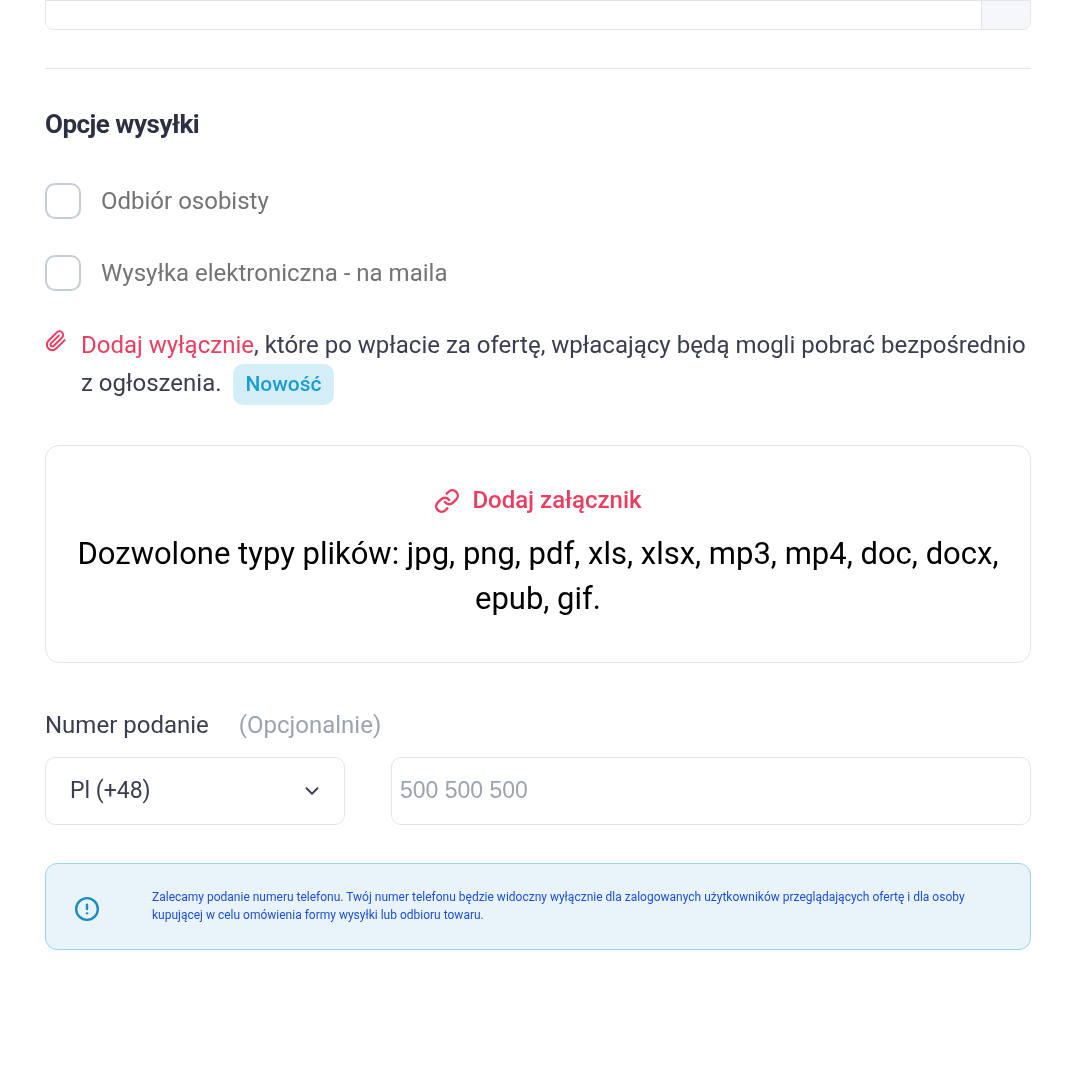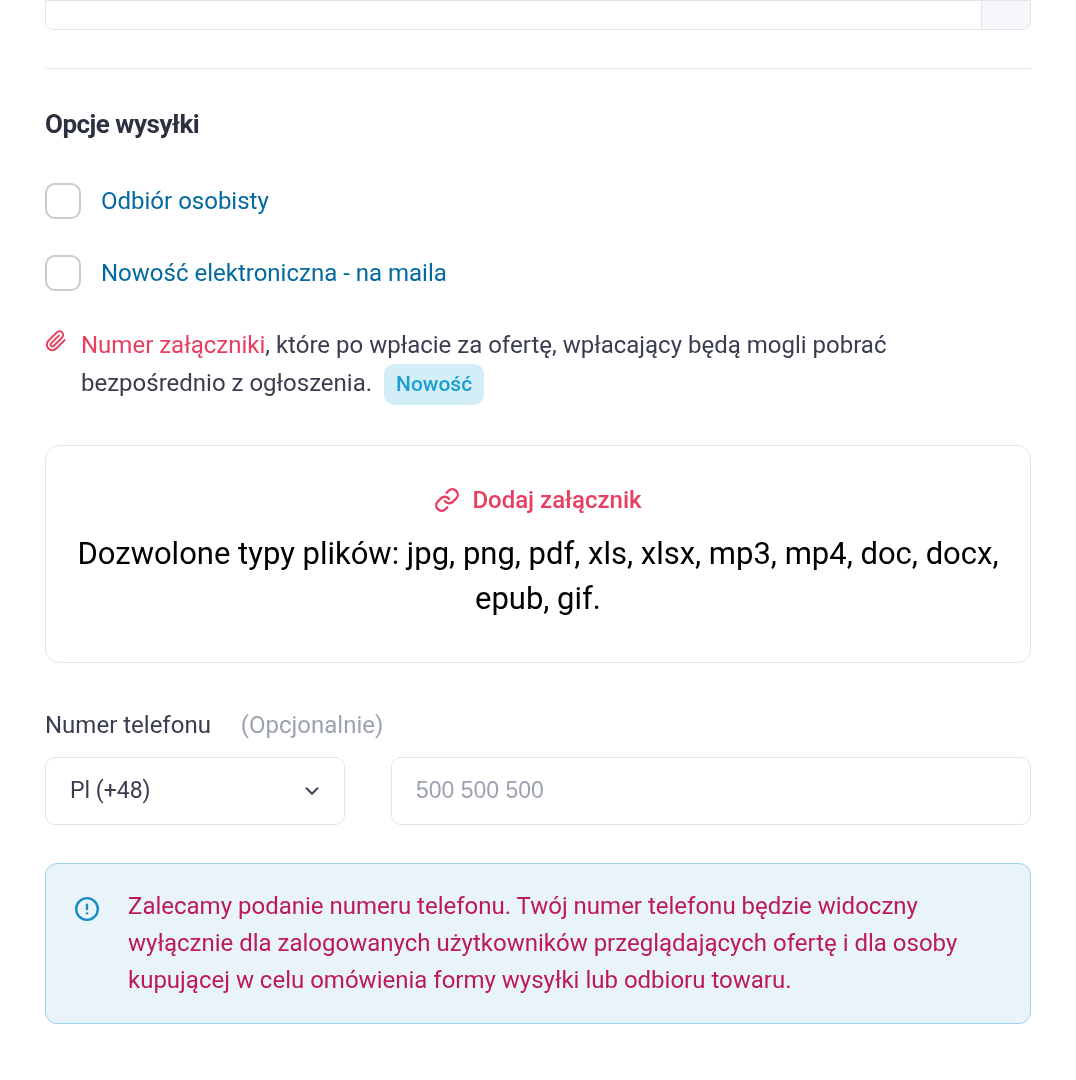--- a/index.html
+++ b/index.html
@@ -69,21 +69,21 @@
       width: 36px;
       height: 36px;
       border: 2px solid #c7cbd4;
       border-radius: 10px;
       background: #fff;
       cursor: pointer;
       flex-shrink: 0;
     }
     .checkbox-label {
       font-size: 24px;
-      color: #0369a1;
+      color: #737373;
       cursor: pointer;
     }
     .attachments-note {
       display: flex;
       align-items: flex-start;
       gap: 14px;
       margin-top: 28px;
       margin-bottom: 40px;
     }
     .attachments-note .clip-icon {
@@ -111,21 +111,21 @@
     }
     .attachment-box {
       border: 1px solid #e2e5ea;
       border-radius: 14px;
       padding: 40px 30px;
       text-align: center;
       margin-bottom: 48px;
     }
     .attachment-box-link {
       display: inline-flex;
-      align-items: center;
+      align-items: flex-end;
       gap: 12px;
       font-size: 24px;
       color: #e83e60;
       cursor: pointer;
       margin-bottom: 18px;
       font-weight: 500;
     }
     .attachment-help-line {
       font-size: 31px;
       color: #000000;
@@ -167,21 +167,21 @@
       right: 22px;
       top: 50%;
       transform: translateY(-50%);
       pointer-events: none;
     }
     .phone-input {
       flex: 1;
       height: 68px;
       border: 1px solid #e2e5ea;
       border-radius: 10px;
-      padding: 0 24px;
+      padding: 0 8px;
       font-size: 23px;
       color: #3a3d4f;
       outline: none;
     }
     .phone-input::placeholder {
       color: #9ca3af;
     }
     .info-banner {
       border: 1px solid #9dd3e8;
       background: #e8f4fa;
@@ -189,23 +189,24 @@
       padding: 24px 28px;
       display: flex;
       align-items: flex-start;
       gap: 28px;
     }
     .info-banner .info-icon {
       flex-shrink: 0;
       margin-top: 8px;
     }
     .info-banner-text {
-      font-size: 24px;
+      font-size: 12px;
       line-height: 1.55;
-      color: #be185d;
+      color: #1d4ed8;
+      margin-left: 24px;
     }
     svg {
       display: block;
     }
   </style>
 </head>
 <body>
 
 <div class="page-container">
 
@@ -219,49 +220,49 @@
   <h2 class="section-title">Opcje wysyłki</h2>
 
   <div class="checkbox-row">
     <div class="checkbox"></div>
     <label class="checkbox-label">Odbiór osobisty</label>
   </div>
 
 
   <div class="checkbox-row">
     <div class="checkbox"></div>
-    <label class="checkbox-label">Nowość elektroniczna - na maila</label>
+    <label class="checkbox-label">Wysyłka elektroniczna - na maila</label>
   </div>
 
   <div class="attachments-note">
     <span class="clip-icon">
       <svg width="22" height="24" viewBox="0 0 24 24" fill="none" stroke="#e83e60" stroke-width="2.2" stroke-linecap="round" stroke-linejoin="round">
         <path d="M21.44 11.05l-9.19 9.19a6 6 0 0 1-8.49-8.49l9.19-9.19a4 4 0 0 1 5.66 5.66l-9.2 9.19a2 2 0 0 1-2.83-2.83l8.49-8.48"></path>
       </svg>
     </span>
     <div class="attachments-text">
-      <span class="attachments-link">Numer załączniki</span><span>, które po wpłacie za ofertę, wpłacający będą mogli pobrać bezpośrednio z ogłoszenia. </span><span class="new-badge">Nowość</span>
+      <span class="attachments-link">Dodaj wyłącznie</span><span>, które po wpłacie za ofertę, wpłacający będą mogli pobrać bezpośrednio z ogłoszenia. </span><span class="new-badge">Nowość</span>
     </div>
   </div>
 
   <div class="attachment-box">
     <div class="attachment-box-link">
       <span>
         <svg width="26" height="26" viewBox="0 0 24 24" fill="none" stroke="#e83e60" stroke-width="2.2" stroke-linecap="round" stroke-linejoin="round">
           <path d="M10 13a5 5 0 0 0 7.54.54l3-3a5 5 0 0 0-7.07-7.07l-1.72 1.71"></path>
           <path d="M14 11a5 5 0 0 0-7.54-.54l-3 3a5 5 0 0 0 7.07 7.07l1.71-1.71"></path>
         </svg>
       </span>
       <span>Dodaj załącznik</span>
     </div>
     <div class="attachment-help-line">Dozwolone typy plików: jpg, png, pdf, xls, xlsx, mp3, mp4, doc, docx, epub, gif.</div>
   </div>
 
   <div class="field-label-row">
-    <span>Numer telefonu</span>
+    <span>Numer podanie</span>
     <span class="field-label-optional">(Opcjonalnie)</span>
   </div>
 
   <div class="phone-row">
     <div class="select-wrapper">
       <div class="select-box">
         <span>Pl (+48)</span>
       </div>
       <span class="chevron-down">
         <svg width="22" height="22" viewBox="0 0 24 24" fill="none" stroke="#3a3d4f" stroke-width="2" stroke-linecap="round" stroke-linejoin="round">

